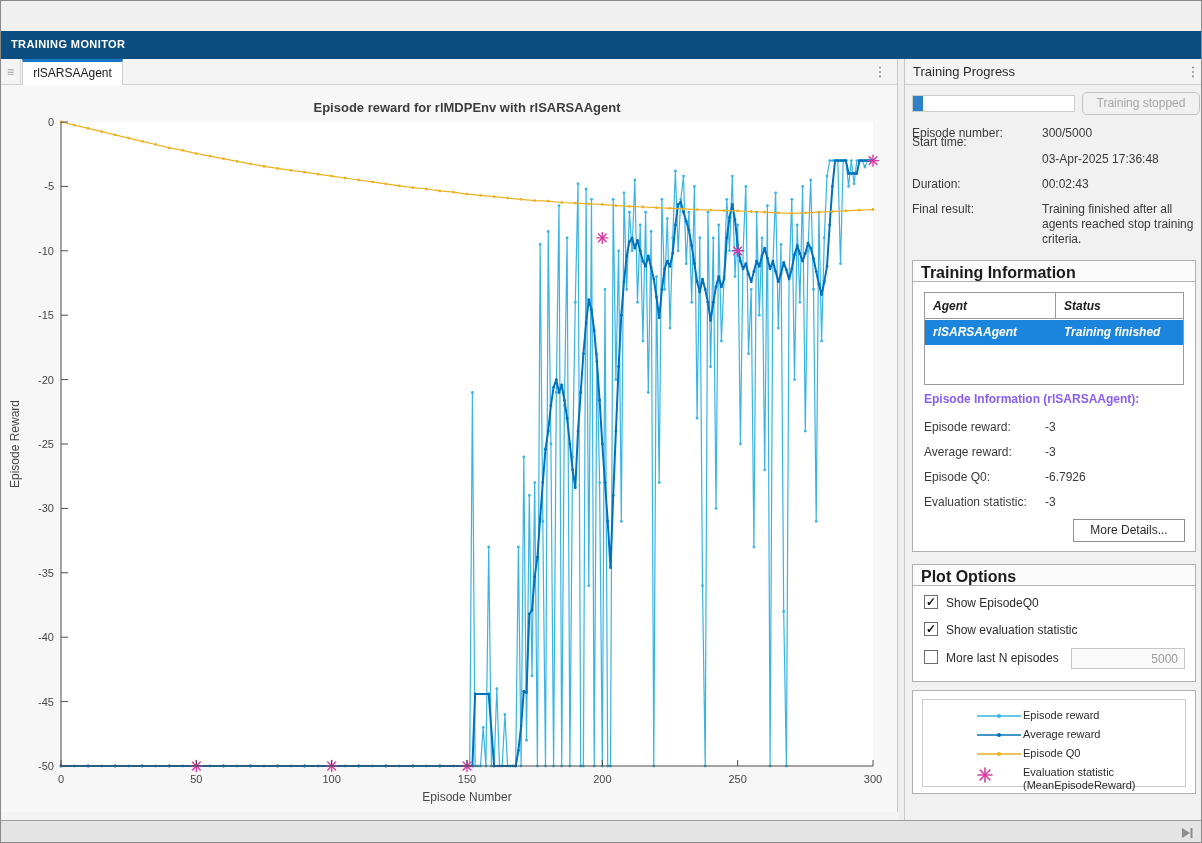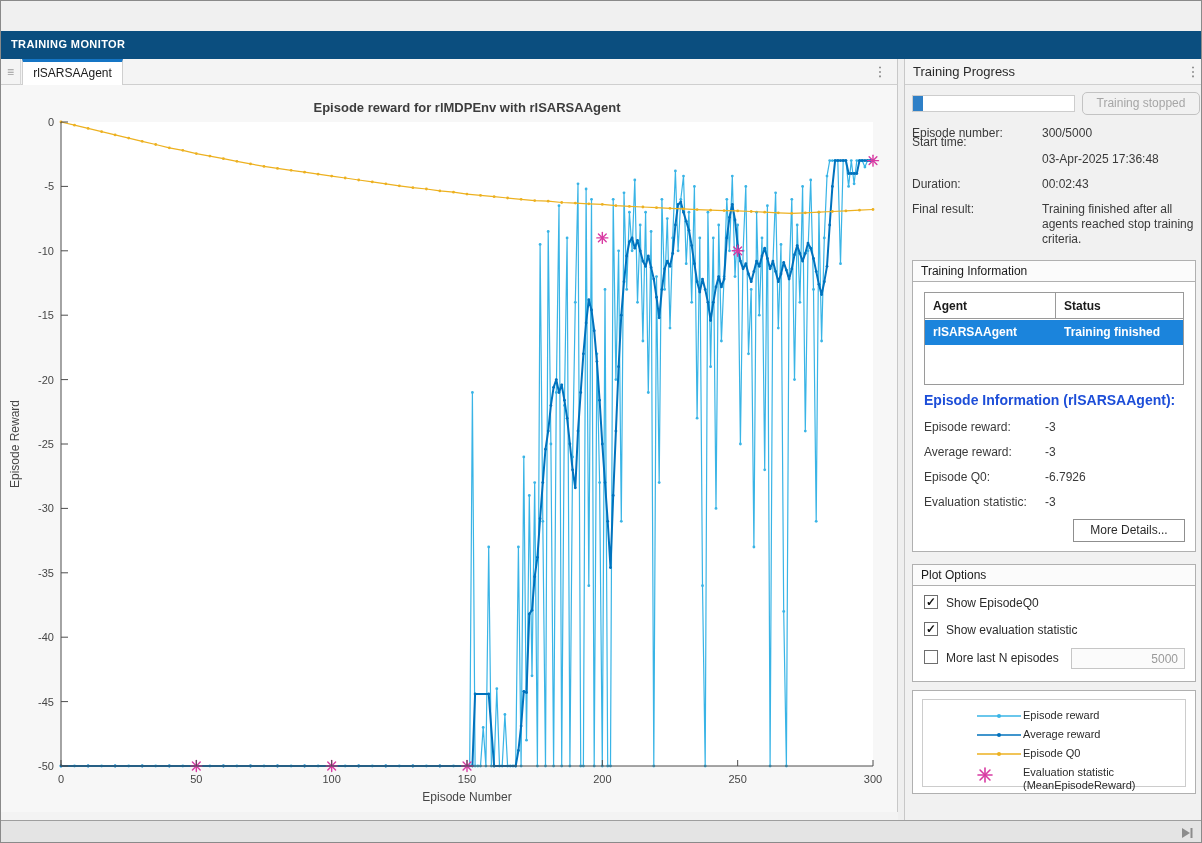--- a/index.html
+++ b/index.html
@@ -36,31 +36,31 @@
   .progress-track { position:absolute; left:7px; top:36px; width:163px; height:17px; background:#ffffff; border:1px solid #cdcdcd; }
   .progress-fill { position:absolute; left:0; top:0; height:15px; background:#2f80c7; }
   .btn-stopped { position:absolute; left:177px; top:33px; width:118px; height:23px; border:1px solid #c3c3c3; border-radius:5px; background:#f1f1f1; color:#a6a6a6; font-size:12px; text-align:center; line-height:21px; }
 
   .field-label { position:absolute; left:7px; font-size:12px; color:#3a3a3a; }
   .field-value { position:absolute; left:137px; font-size:12px; color:#3a3a3a; }
   .wrapval { width:155px; line-height:15px; }
 
   .panel { position:absolute; left:7px; width:284px; background:#ffffff; border:1px solid #b0b0b0; }
   .panel-header { position:absolute; left:0; top:0; width:100%; height:21px; border-bottom:1px solid #b0b0b0; background:#fbfbfb; }
-  .panel-header span { position:absolute; left:8px; top:3px; font-size:12px; font-weight:normal; color:#1a1a1a; }
-
-  
-  .ti-table { position:absolute; left:11px; top:31px; width:260px; height:93px; border:1px solid #9a9a9a; background:#ffffff; }
+  .panel-header span { position:absolute; left:8px; top:3px; font-size:16px; font-weight:bold; color:#1a1a1a; }
+
+  
+  .ti-table { position:absolute; left:11px; top:31px; width:260px; height:93px; border:1px solid #9a9a9a; background:#ffffff;font-style:italic; }
   .ti-th { position:absolute; top:0; height:26px; border-bottom:1px solid #9a9a9a; font-size:12px; font-weight:bold; color:#1a1a1a; line-height:26px; padding-left:8px; }
   .ti-col1 { left:0; width:131px; border-right:1px solid #9a9a9a; }
   .ti-col2 { left:131px; width:127px; }
   .ti-row-selected { position:absolute; left:0; top:27px; width:258px; height:25px; background:#1b84dc; }
   .ti-cell { position:absolute; top:0; height:25px; line-height:25px; font-size:12px; font-weight:bold; color:#ffffff; padding-left:8px; }
 
-  .sub-bold { position:absolute; left:11px; font-size:14px; font-weight:bold; color:#1d4ed8; }
+  .sub-bold { position:absolute; left:11px; font-size:12px; font-weight:bold; color:#8b5cf6; }
   .ti-label { position:absolute; left:11px; font-size:12px; color:#3a3a3a; }
   .ti-value { position:absolute; left:132px; font-size:12px; color:#3a3a3a; }
   .btn-details { position:absolute; left:160px; top:258px; width:112px; height:23px; border:1px solid #8f8f8f; border-radius:0; background:#ffffff; color:#2b2b2b; font-size:12px; text-align:center; line-height:21px; }
 
   
   .cb { position:absolute; left:11px; width:14px; height:14px; border:1px solid #6e6e6e; background:#ffffff; text-align:center; line-height:13px; font-size:12px; font-weight:bold; color:#111; }
   .cb-label { position:absolute; left:33px; font-size:12px; color:#2b2b2b; }
   .n-input { position:absolute; left:158px; top:83px; width:114px; height:21px; border:1px solid #c6c6c6; background:#fbfbfb; color:#9a9a9a; font-size:12px; text-align:right; padding-right:6px; font-family:"Liberation Sans",sans-serif; }
 
   

